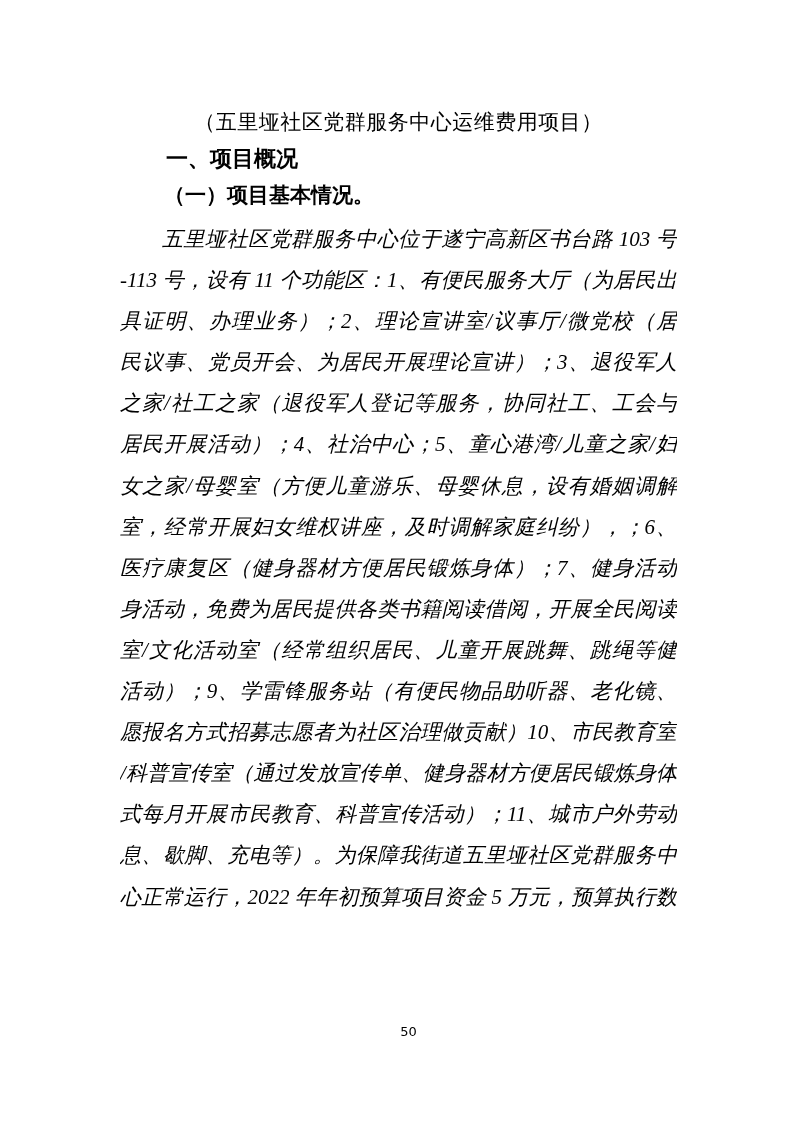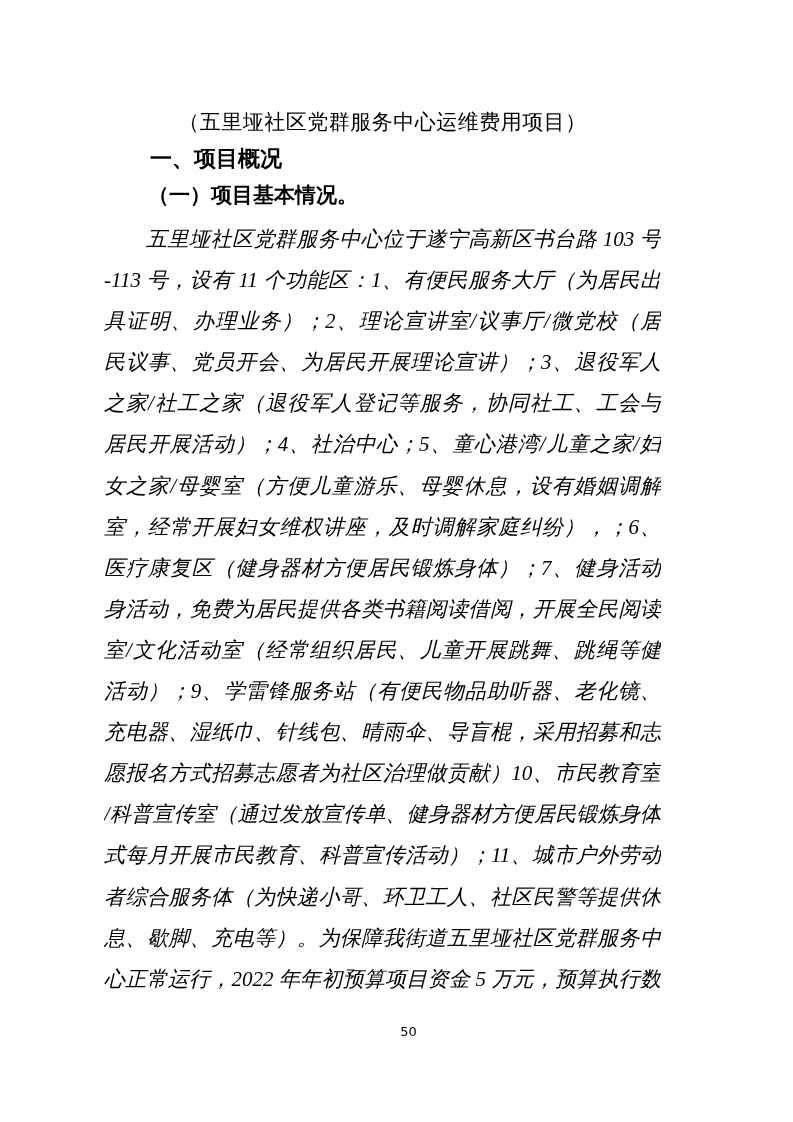--- a/index.html
+++ b/index.html
@@ -11,21 +11,21 @@
     position: relative;
     width: 793px;
     height: 1122px;
     background: #ffffff;
     overflow: hidden;
     font-family: "Liberation Serif", serif;
     color: #000000;
   }
   .content {
     position: absolute;
-    left: 104px;
+    left: 120px;
     top: 103px;
     width: 557px;
   }
   .doc-title {
     font-size: 21px;
     line-height: 38px;
     text-align: center;
     letter-spacing: 0.5px;
     white-space: nowrap;
   }
@@ -83,23 +83,21 @@
       <div class="line">具证明、办理业务）；2、理论宣讲室/议事厅/微党校（居</div>
       <div class="line">民议事、党员开会、为居民开展理论宣讲）；3、退役军人</div>
       <div class="line">之家/社工之家（退役军人登记等服务，协同社工、工会与</div>
       <div class="line">居民开展活动）；4、社治中心；5、童心港湾/儿童之家/妇</div>
       <div class="line">女之家/母婴室（方便儿童游乐、母婴休息，设有婚姻调解</div>
       <div class="line">室，经常开展妇女维权讲座，及时调解家庭纠纷），；6、</div>
       <div class="line">医疗康复区（健身器材方便居民锻炼身体）；7、健身活动</div>
       <div class="line">身活动，免费为居民提供各类书籍阅读借阅，开展全民阅读</div>
       <div class="line">室/文化活动室（经常组织居民、儿童开展跳舞、跳绳等健</div>
       <div class="line">活动）；9、学雷锋服务站（有便民物品助听器、老化镜、</div>
-      <div class="line">充电器、湿纸巾、针线包、晴雨伞、导盲棍，采用招募和志</div>
       <div class="line">愿报名方式招募志愿者为社区治理做贡献）10、市民教育室</div>
       <div class="line">/科普宣传室（通过发放宣传单、健身器材方便居民锻炼身体</div>
       <div class="line">式每月开展市民教育、科普宣传活动）；11、城市户外劳动</div>
-      <div class="line">者综合服务体（为快递小哥、环卫工人、社区民警等提供休</div>
       <div class="line">息、歇脚、充电等）。为保障我街道五里垭社区党群服务中</div>
       <div class="line">心正常运行，2022 年年初预算项目资金 5 万元，预算执行数</div>
     </div>
   </div>
   <div class="page-number">50</div>
 </div>
 
 </body></html>

